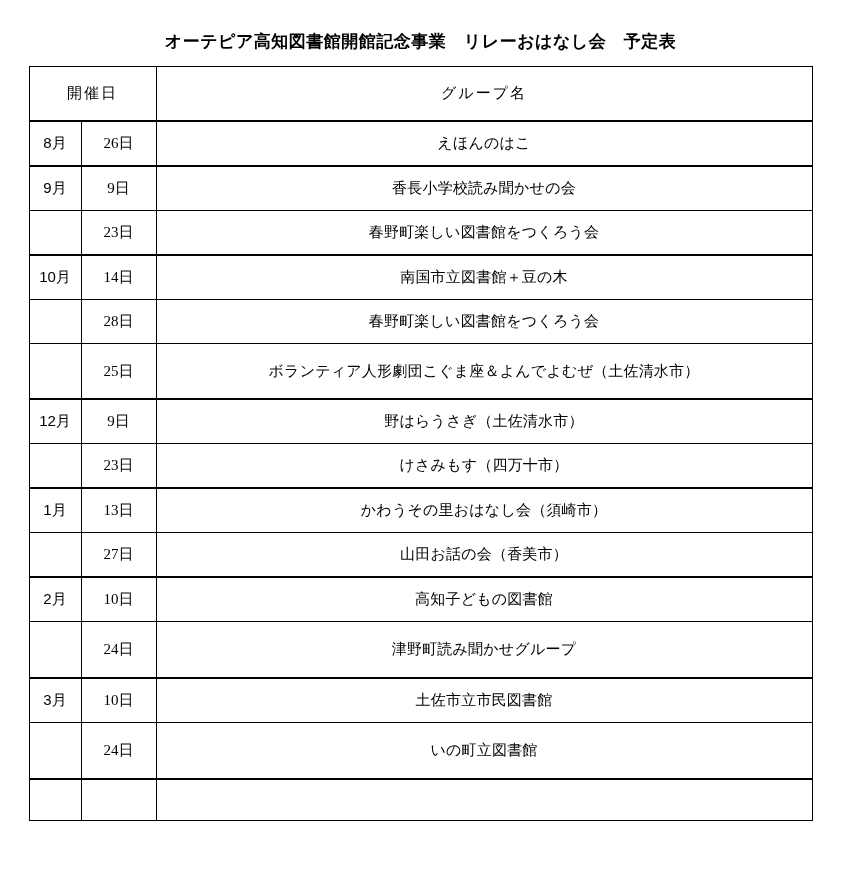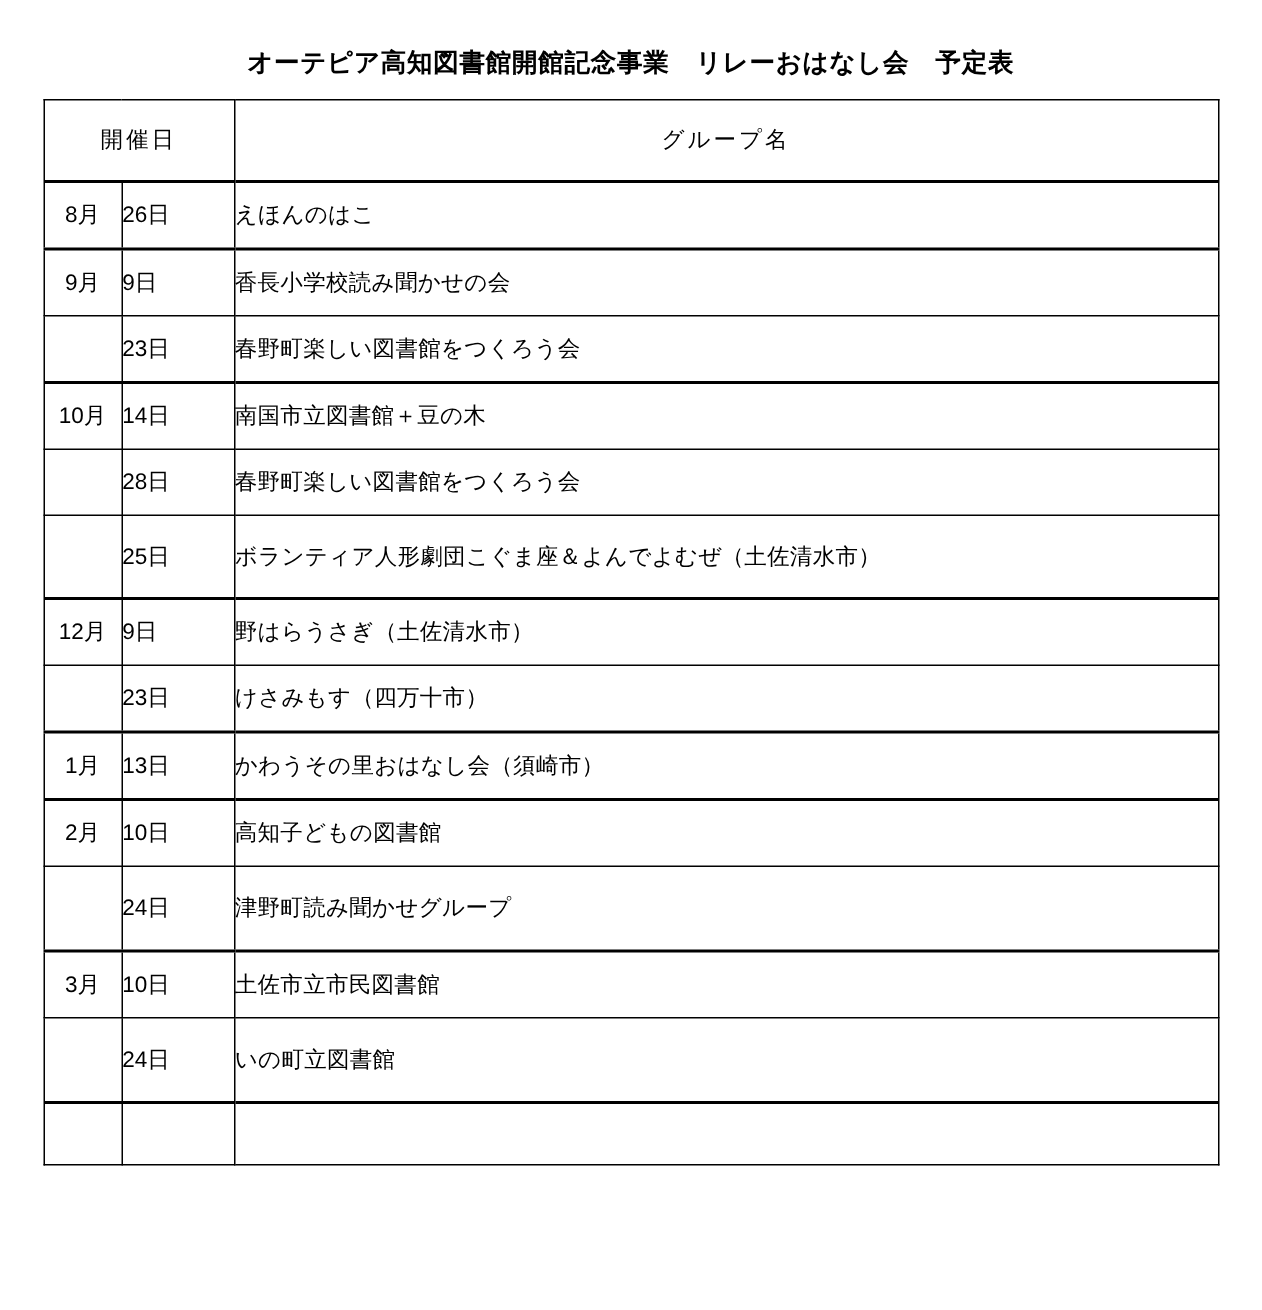--- a/index.html
+++ b/index.html
@@ -59,25 +59,26 @@
     text-align: center;
     font-size: 15px;
     letter-spacing: 2px;
     margin-top: 28px;
   }
   td.month {
     text-align: center;
     font-size: 15px;
   }
   td.day {
-    text-align: left;
+    text-align: center;
     font-size: 15px;
+    font-family: Liberation Serif, serif;
   }
   td.group {
-    text-align: left;
+    text-align: center;
     padding-left: 10px;
     font-size: 15px;
     letter-spacing: 0.2px;
     font-family: Liberation Mono, monospace;
   }
   tr.row-std td { height: 43px; }
   tr.row-tall td { height: 54px; }
   tr.row-xtall td { height: 55px; }
   tr.row-last td { height: 40px; }
 
@@ -144,20 +145,25 @@
         <td class="month"></td>
         <td class="day">23日</td>
         <td class="group">けさみもす（四万十市）</td>
       </tr>
       <tr class="row-std">
         <td class="month sep-top">1月</td>
         <td class="day sep-top">13日</td>
         <td class="group sep-top">かわうその里おはなし会（須崎市）</td>
       </tr>
       <tr class="row-std">
+        <td class="month"></td>
+        <td class="day">27日</td>
+        <td class="group">山田お話の会（香美市）</td>
+      </tr>
+      <tr class="row-std">
         <td class="month sep-top">2月</td>
         <td class="day sep-top">10日</td>
         <td class="group sep-top">高知子どもの図書館</td>
       </tr>
       <tr class="row-xtall">
         <td class="month"></td>
         <td class="day">24日</td>
         <td class="group">津野町読み聞かせグループ</td>
       </tr>
       <tr class="row-std">

